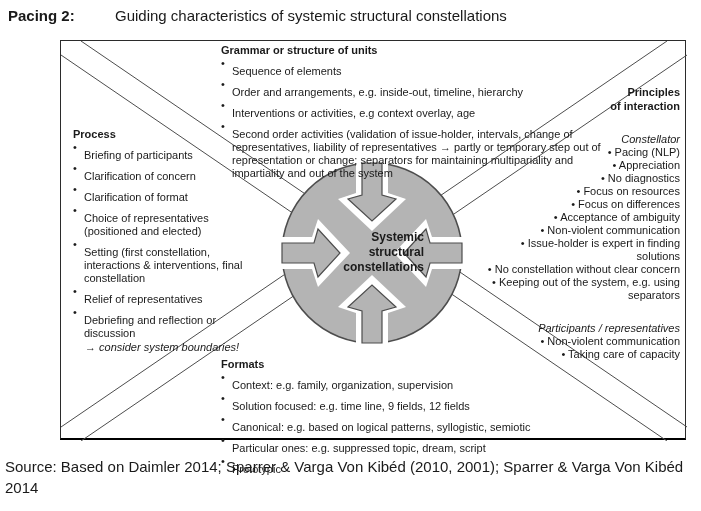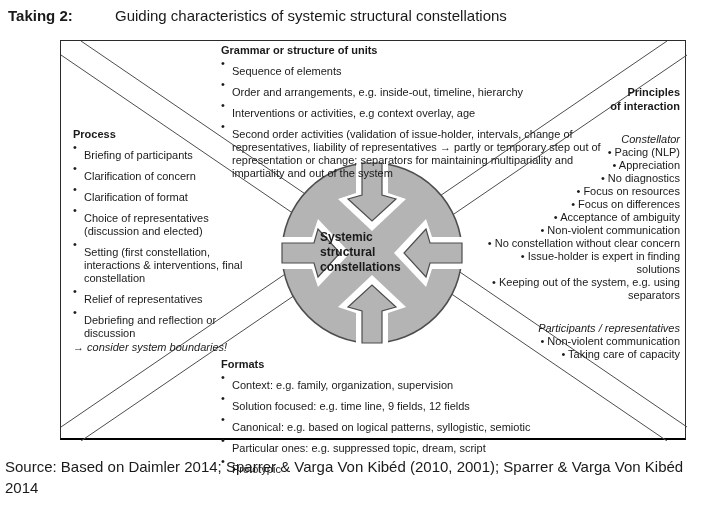--- a/index.html
+++ b/index.html
@@ -21,44 +21,44 @@
   .disc-svg { left:211px; top:112px; }
 
   .blk { position:absolute; font-size:11px; line-height:13px; }
   .blk h3 { font-size:11px; line-height:14px; font-weight:bold; }
   .li { display:flex; margin:0; }
   .blt { width:11px; flex:0 0 11px; text-align:left; }
   .litext { flex:1;margin-top:8px; }
 
   .grammar { left:160px; top:2px; width:404px; }
   .process { left:12px; top:86px; width:170px; }
-  .process .note { font-style:italic; margin-top:1px; }
+  .process .note { font-style:italic; margin-top:1px;margin-left:12px; }
   .formats { left:160px; top:316px; width:412px; }
 
   .principles { right:5px; top:44px; width:200px; text-align:right; }
   .principles h3 { text-align:right; }
   .principles .sub { font-style:italic; margin-top:20px; }
   .lir { text-align:right; }
   .lir .blt { display:inline; }
 
   .center-label {
     position:absolute; left:259px; top:189px; width:104px;
-    text-align:left; font-weight:bold; font-size:12px; line-height:15px;
+    text-align:right; font-weight:bold; font-size:12px; line-height:15px;
   }
 
   .source {
     position:absolute; left:5px; top:456px; width:692px;
     font-size:15px; line-height:21px;
   }
 </style>
 </head>
 <body>
 
 <div class="title-row">
-  <span class="title-label">Taking 2:</span>
+  <span class="title-label">Pacing 2:</span>
   <span class="title-text">Guiding characteristics of systemic structural constellations</span>
 </div>
 
 <div class="frame">
 
   <svg class="lines-svg" width="626" height="400" viewBox="0 0 626 400">
     <g stroke="#4d4d4d" stroke-width="1" fill="none">
       <line x1="0" y1="14" x2="299" y2="218"></line>
       <line x1="20" y1="0" x2="319" y2="204"></line>
       <line x1="626" y1="14" x2="327" y2="218"></line>
@@ -122,21 +122,21 @@
     <div class="li">
         <span class="blt">•</span>
         <span class="litext">Clarification of concern</span>
       </div>
     <div class="li">
         <span class="blt">•</span>
         <span class="litext">Clarification of format</span>
       </div>
     <div class="li">
         <span class="blt">•</span>
-        <span class="litext">Choice of representatives (discussion and elected)</span>
+        <span class="litext">Choice of representatives (positioned and elected)</span>
       </div>
     <div class="li">
         <span class="blt">•</span>
         <span class="litext">Setting (first constellation, interactions &amp; interventions, final constellation</span>
       </div>
     <div class="li">
         <span class="blt">•</span>
         <span class="litext">Relief of representatives</span>
       </div>
     <div class="li">
@@ -152,22 +152,22 @@
       <span>of interaction</span>
     </h3>
     <div class="sub">Constellator</div>
     <div class="lir"><span class="blt">•</span> <span>Pacing (NLP)</span></div>
     <div class="lir"><span class="blt">•</span> <span>Appreciation</span></div>
     <div class="lir"><span class="blt">•</span> <span>No diagnostics</span></div>
     <div class="lir"><span class="blt">•</span> <span>Focus on resources</span></div>
     <div class="lir"><span class="blt">•</span> <span>Focus on differences</span></div>
     <div class="lir"><span class="blt">•</span> <span>Acceptance of ambiguity</span></div>
     <div class="lir"><span class="blt">•</span> <span>Non-violent communication</span></div>
+    <div class="lir"><span class="blt">•</span> <span>Issue-holder is expert in finding solutions</span></div>
     <div class="lir"><span class="blt">•</span> <span>No constellation without clear concern</span></div>
-    <div class="lir"><span class="blt">•</span> <span>Issue-holder is expert in finding solutions</span></div>
     <div class="lir"><span class="blt">•</span> <span>Keeping out of the system, e.g. using separators</span></div>
     <div class="sub">Participants / representatives</div>
     <div class="lir"><span class="blt">•</span> <span>Non-violent communication</span></div>
     <div class="lir"><span class="blt">•</span> <span>Taking care of capacity</span></div>
   </div>
 
   <div class="blk formats">
     <h3>Formats</h3>
     <div class="li">
         <span class="blt">•</span>

